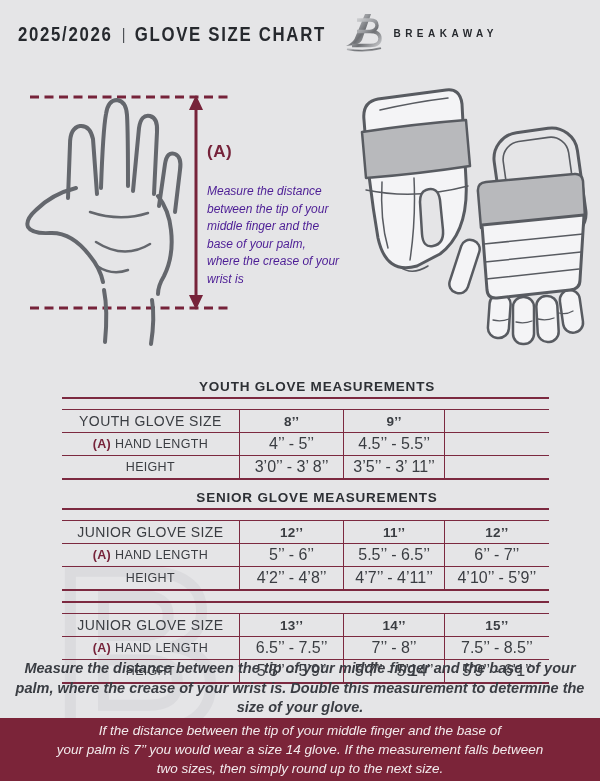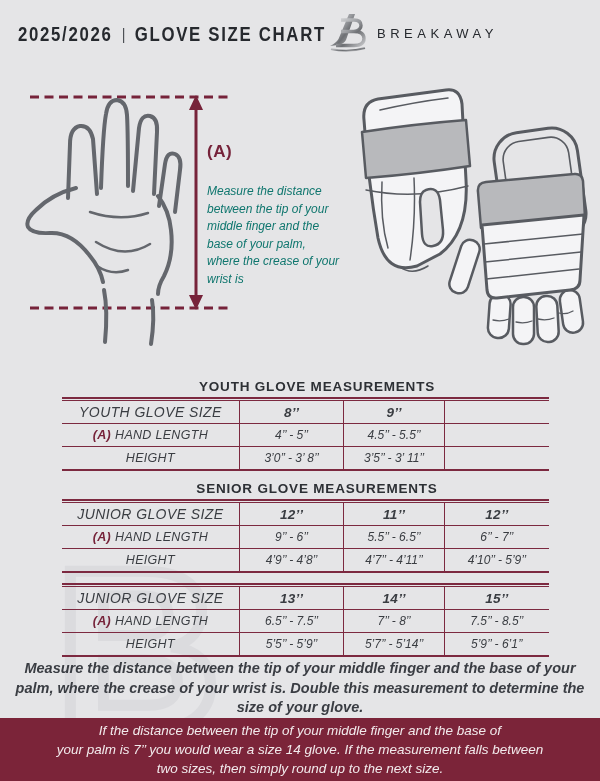--- a/index.html
+++ b/index.html
@@ -19,68 +19,68 @@
     position:absolute;left:18px;top:23px;
     display:flex;align-items:center;gap:9px;
     transform:scaleX(.84);transform-origin:left center;
     white-space:nowrap;
   }
   .season,.chart-title{
     font-size:20px;font-weight:bold;letter-spacing:2px;color:#26292e;
   }
   .pipe{font-size:17px;font-weight:400;color:#4a4d52;padding:0 2px;}
   .brand{position:absolute;right:14px;top:12px;display:flex;align-items:center;gap:9px;}
-  .brand-name{font-size:13px;font-weight:normal;letter-spacing:4.5px;color:#26292e;}
+  .brand-name{font-size:10px;font-weight:bold;letter-spacing:4.5px;color:#26292e;}
 
   
   .watermark{position:absolute;left:40px;top:525px;z-index:0;}
   .watermark text{
     font-family:"Liberation Sans",sans-serif;
     font-weight:bold;font-size:230px;
     fill:none;stroke:#dbdbde;stroke-width:11px;
   }
 
   
   .diagram{position:absolute;top:70px;left:0;width:600px;height:308px;}
   .diagram svg{position:absolute;left:0;top:0;}
   .label-a{
     position:absolute;left:207px;top:72px;
     color:#76233a;font-weight:bold;font-size:17px;letter-spacing:.5px;
   }
   .measure-text{
     position:absolute;left:207px;top:113px;width:150px;
-    color:#0f766e;font-style:italic;font-size:12px;line-height:17.5px;
+    color:#4c1d95;font-style:italic;font-size:12px;line-height:17.5px;
     white-space:pre-line;
   }
 
   
   .tables{position:absolute;top:379px;left:17px;width:600px;z-index:1;}
   .tblock{margin-bottom:10px;}
   .ttitle{
     text-align:center;font-weight:bold;font-size:13.5px;
     letter-spacing:.8px;color:#2d3035;margin-bottom:3px;
   }
   .twrap{
     width:487px;margin-left:45px;
-    border-top:2px solid #7c2940;padding-top:1px;font-style:italic;
+    border-top:2px solid #7c2940;padding-top:10px;
   }
   table.gtable{
     width:100%;border-collapse:collapse;table-layout:fixed;
     border-top:1px solid #7c2940;
   }
   table.gtable td{
     height:20px;padding:1px 2px;text-align:center;vertical-align:middle;
     border-bottom:1.5px solid #7c2940;color:#3a3d42;
   }
   table.gtable tr:last-child td{border-bottom:2.5px solid #7c2940;}
   table.gtable td + td{border-left:1.5px solid #7c2940;}
   .lbl-size{font-size:14px;letter-spacing:.4px;}
   .val-size{font-weight:bold;font-size:13.5px;letter-spacing:.3px;}
   .lbl-small{font-size:12.5px;letter-spacing:.3px;}
-  .val-small{font-size:12px;}
+  .val-small{font-size:16px;}
   .a-pre{color:#76233a;font-weight:bold;margin-right:4px;}
 
   
   .note{
     position:absolute;top:659px;left:0;width:600px;z-index:1;
     text-align:center;font-style:italic;font-weight:bold;
     font-size:14.5px;line-height:19.5px;color:#3a3d43;
     white-space:pre-line;
   }
   .banner{
@@ -253,27 +253,27 @@
             </colgroup>
           <tbody>
           <tr>
             <td class="lbl-size">JUNIOR GLOVE SIZE</td>
             <td class="val-size">12’’</td>
             <td class="val-size">11’’</td>
             <td class="val-size">12’’</td>
           </tr>
           <tr>
             <td class="lbl-small"><span class="a-pre">(A)</span><span>HAND LENGTH</span></td>
-            <td class="val-small">9’’ - 6’’</td>
+            <td class="val-small">5’’ - 6’’</td>
             <td class="val-small">5.5’’ - 6.5’’</td>
             <td class="val-small">6’’ - 7’’</td>
           </tr>
           <tr>
             <td class="lbl-small">HEIGHT</td>
-            <td class="val-small">4’9’’ - 4’8’’</td>
+            <td class="val-small">4’2’’ - 4’8’’</td>
             <td class="val-small">4’7’’ - 4’11’’</td>
             <td class="val-small">4’10’’ - 5’9’’</td>
           </tr>
           </tbody>
         </table>
       </div>
     </div>
 
     <div class="tblock">
       <div class="twrap">

